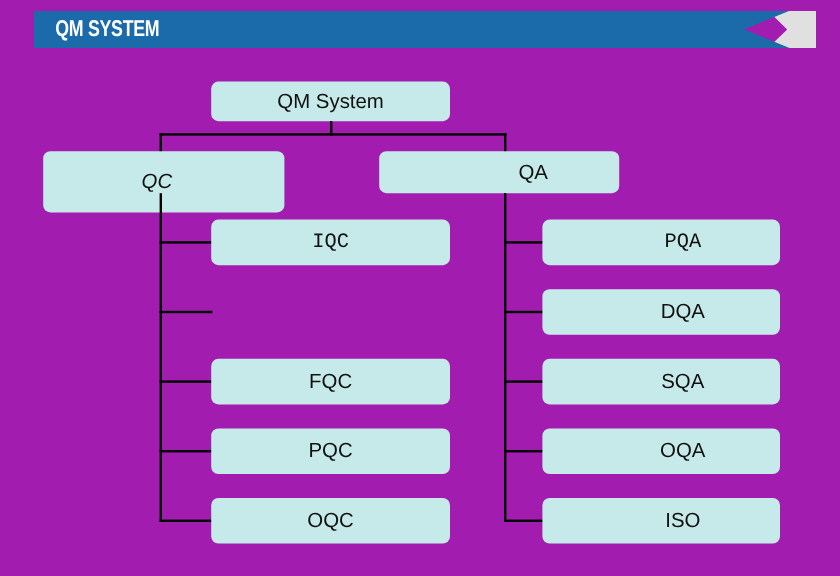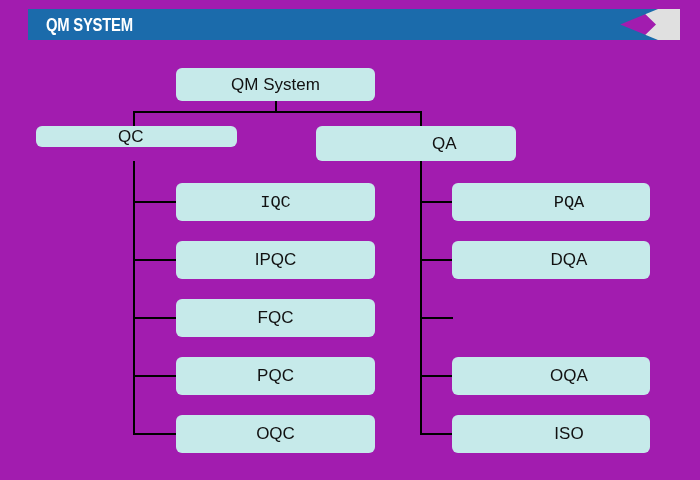--- a/index.html
+++ b/index.html
@@ -66,22 +66,22 @@
     background: #c6eaea;
     border-radius: 6px;
     color: #111111;
     font-size: 17px;
     display: flex;
     align-items: center;
     justify-content: center;
     box-sizing: border-box;
   }
   .node.root  { left: 176px; top: 68px;  width: 199px; height: 33px; }
-  .node.qc    { left: 36px;  top: 126px; width: 201px; height: 21px;
-                justify-content: flex-start; padding-left: 82px; }
+  .node.qc    { left: 36px;  top: 126px; width: 201px; height: 51px;
+                justify-content: flex-start; padding-left: 82px; font-style: italic; }
   .node.qa    { left: 316px; top: 126px; width: 200px; height: 35px;
                 justify-content: flex-start; padding-left: 116px; }
   .node.leaf-left  { left: 176px; width: 199px; height: 38px; }
   .node.leaf-right { left: 452px; width: 198px; height: 38px; padding-left: 36px; }
 
   .r0 { top: 183px; font-family: Liberation Mono, monospace; }
   .r1 { top: 241px; }
   .r2 { top: 299px; }
   .r3 { top: 357px; }
   .r4 { top: 415px; }
@@ -123,23 +123,23 @@
   <div class="line h" style="left:133px; top:433px; width:44px;"></div>
 
   <div class="line v" style="left:420px; top:161px; height:274px;"></div>
   <div class="line h" style="left:420px; top:201px; width:33px;"></div>
   <div class="line h" style="left:420px; top:259px; width:33px;"></div>
   <div class="line h" style="left:420px; top:317px; width:33px;"></div>
   <div class="line h" style="left:420px; top:375px; width:33px;"></div>
   <div class="line h" style="left:420px; top:433px; width:33px;"></div>
 
   <div class="node leaf-left r0">IQC</div>
-  <div class="node leaf-left r1">IPQC</div>
   <div class="node leaf-left r2">FQC</div>
   <div class="node leaf-left r3">PQC</div>
   <div class="node leaf-left r4">OQC</div>
 
   <div class="node leaf-right r0">PQA</div>
   <div class="node leaf-right r1">DQA</div>
+  <div class="node leaf-right r2">SQA</div>
   <div class="node leaf-right r3">OQA</div>
   <div class="node leaf-right r4">ISO</div>
 
 </div>
 
 </body></html>

